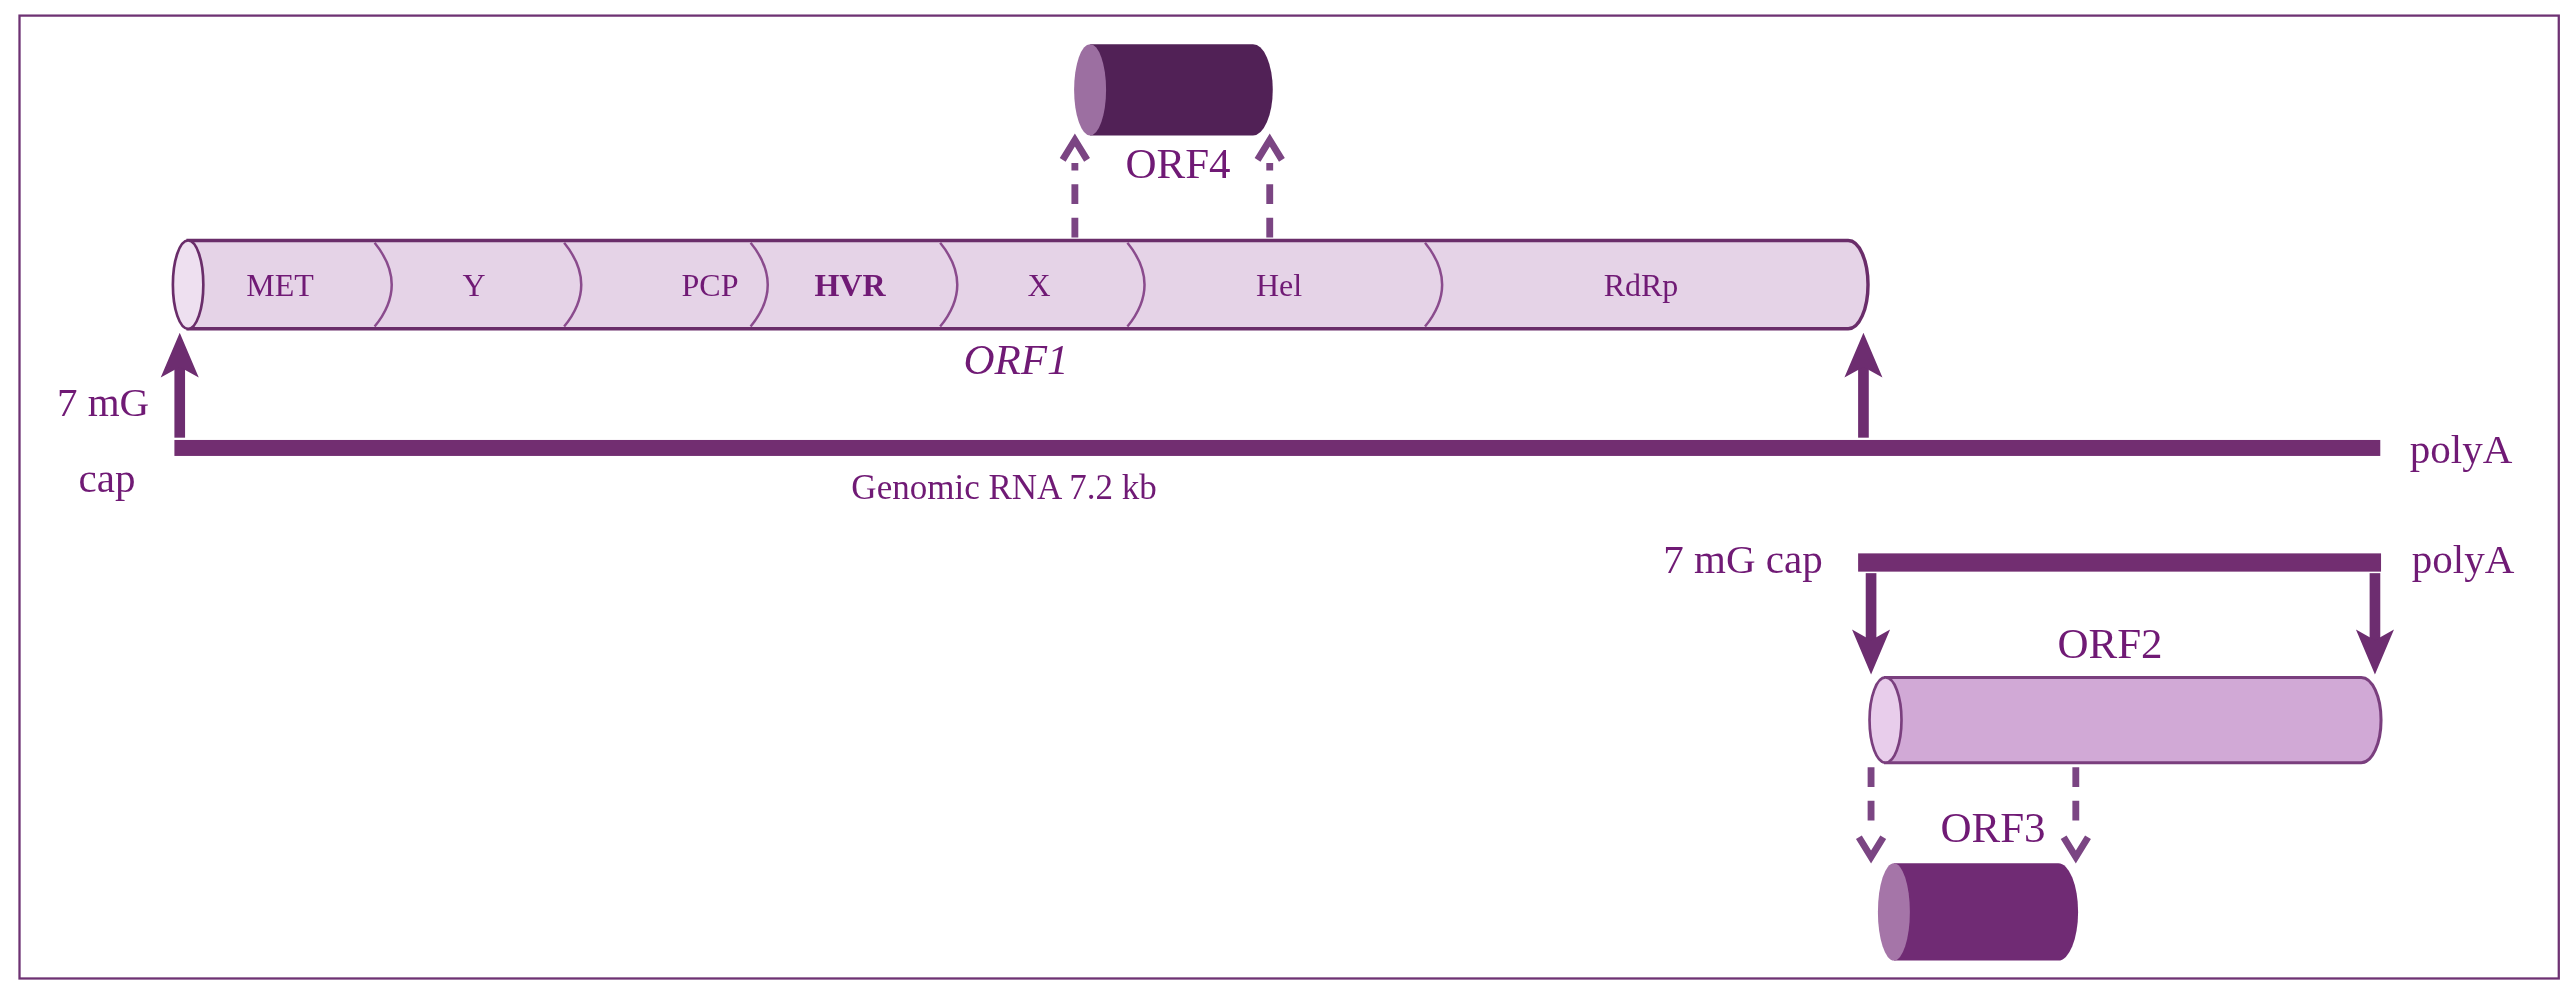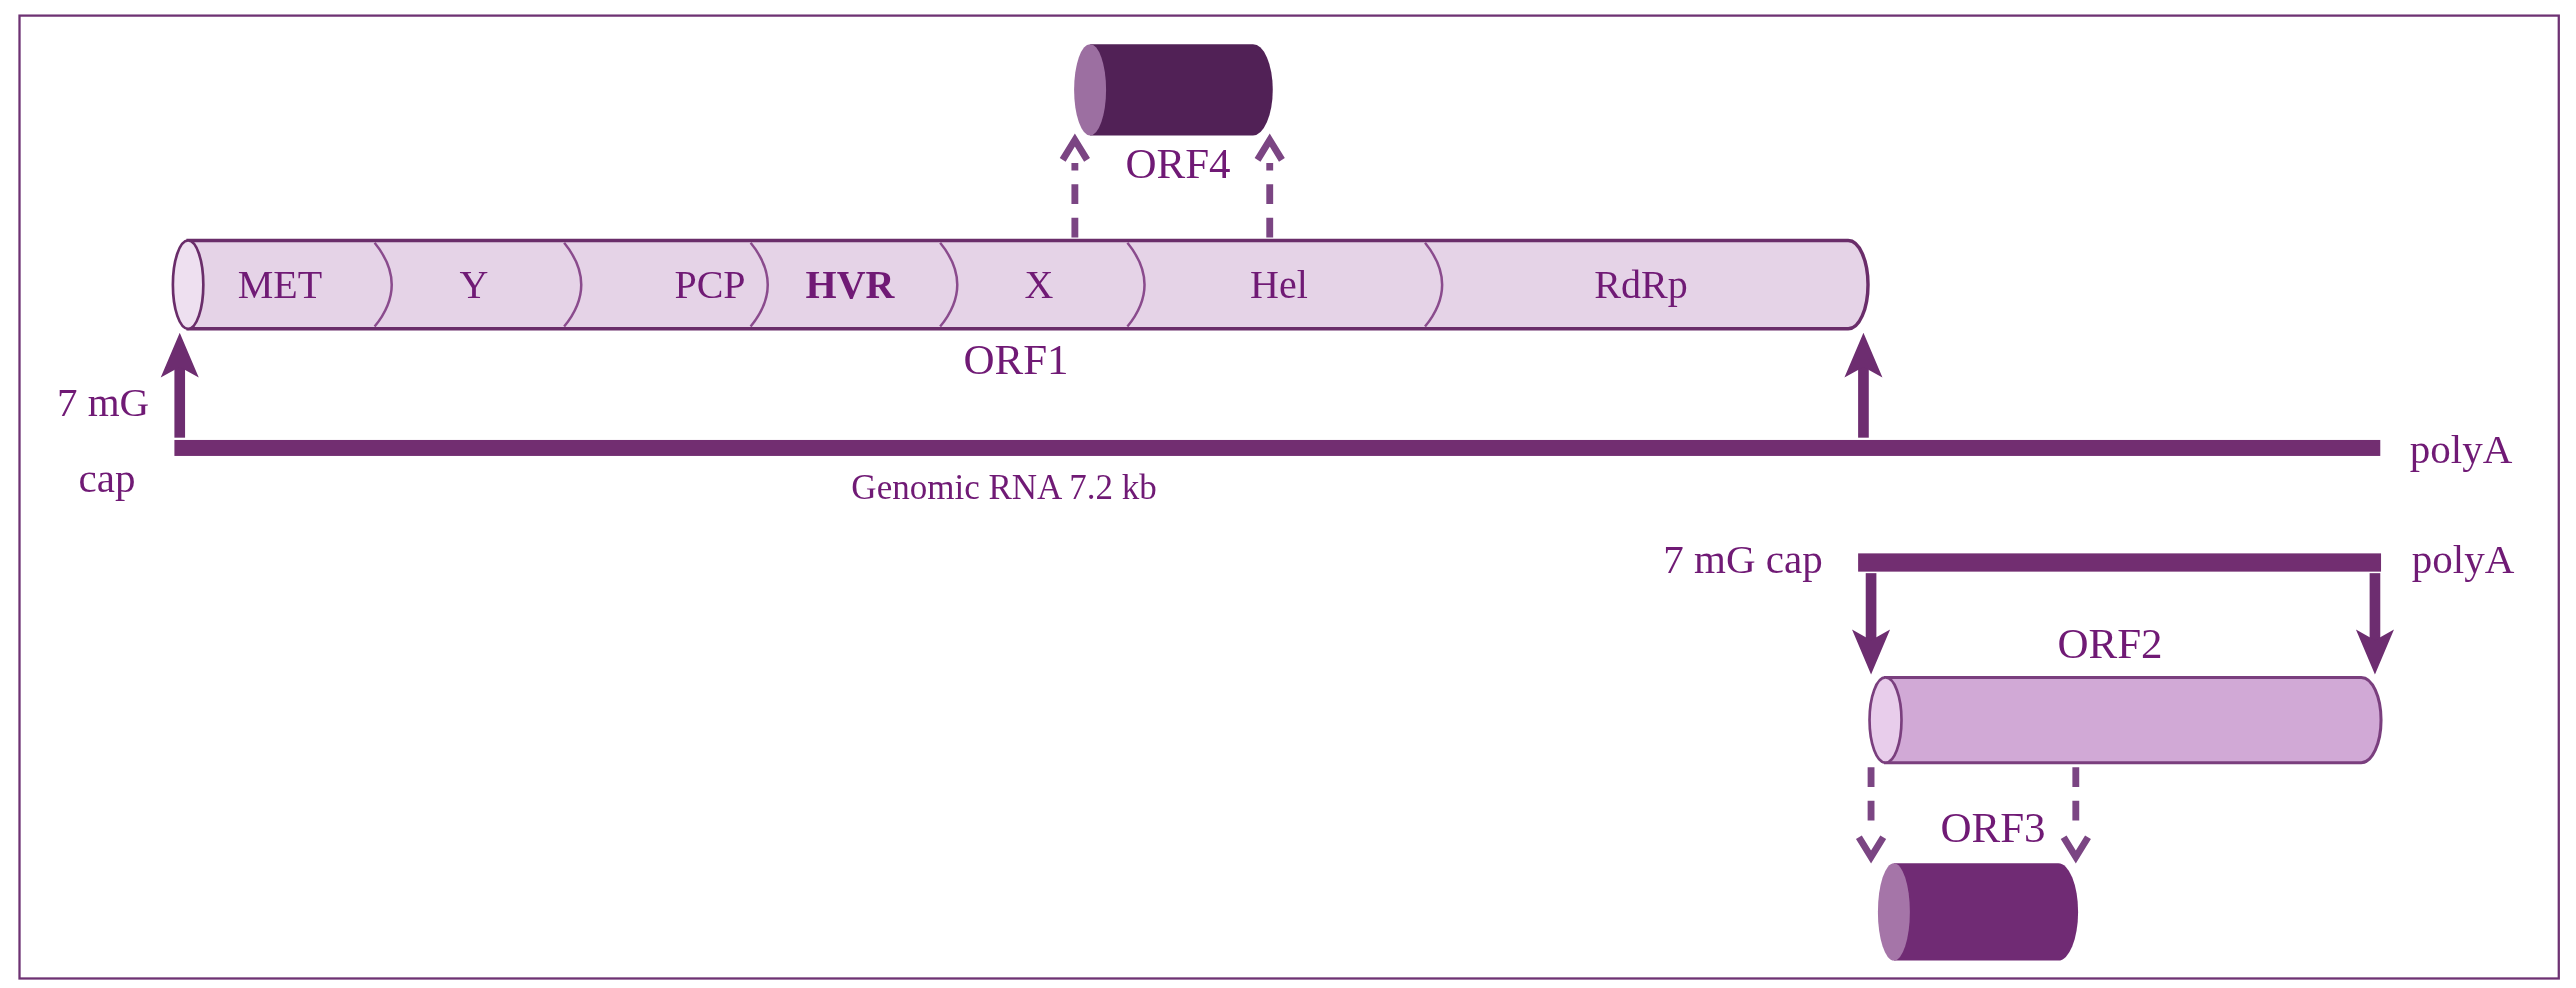--- a/index.html
+++ b/index.html
@@ -12,21 +12,21 @@
     overflow:hidden;
   }
   .shapes{position:absolute;left:0;top:0;}
   .lbl{
     position:absolute;
     transform:translate(-50%,-50%);
     color:#701a75;
     white-space:nowrap;
     line-height:1;
   }
-  .seg{font-size:40px;}
+  .seg{font-size:32px;}
   .orf{font-size:43px;}
   .cap{font-size:41px;}
   .rna{font-size:35px;}
 </style>
 </head>
 <body>
 
 <div class="figure">
 
   <svg class="shapes" width="2576" height="988" viewBox="0 0 3384 1298">
@@ -105,21 +105,21 @@
   </svg>
 
   <div class="lbl seg" style="left:280px;top:285px;">MET</div>
   <div class="lbl seg" style="left:474px;top:285px;">Y</div>
   <div class="lbl seg" style="left:662px;top:285px;margin-left:48px;">PCP</div>
   <div class="lbl seg" style="left:850px;top:285px;font-weight:bold;">HVR</div>
   <div class="lbl seg" style="left:1039px;top:285px;">X</div>
   <div class="lbl seg" style="left:1279px;top:285px;">Hel</div>
   <div class="lbl seg" style="left:1641px;top:285px;">RdRp</div>
 
-  <div class="lbl orf" style="left:1016px;top:359px;">ORF1</div>
+  <div class="lbl orf" style="left:1016px;top:359px;font-style:italic;">ORF1</div>
   <div class="lbl orf" style="left:1178px;top:163px;">ORF4</div>
   <div class="lbl orf" style="left:2110px;top:643px;">ORF2</div>
   <div class="lbl orf" style="left:1973px;top:827px;margin-left:20px;">ORF3</div>
 
   <div class="lbl cap" style="left:103px;top:402px;text-align:right;">7 mG</div>
   <div class="lbl cap" style="left:107px;top:478px;">cap</div>
   <div class="lbl rna" style="left:1004px;top:487px;">Genomic RNA 7.2 kb</div>
   <div class="lbl cap" style="left:2461px;top:449px;">polyA</div>
 
   <div class="lbl cap" style="left:1743px;top:559px;">7 mG cap</div>

